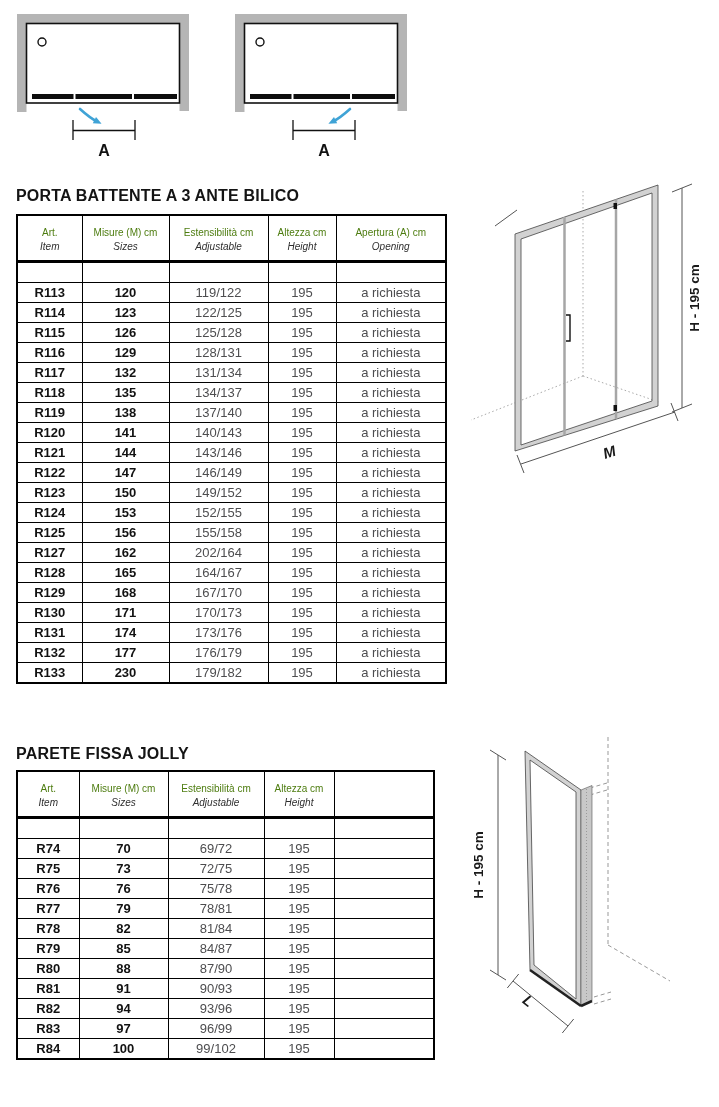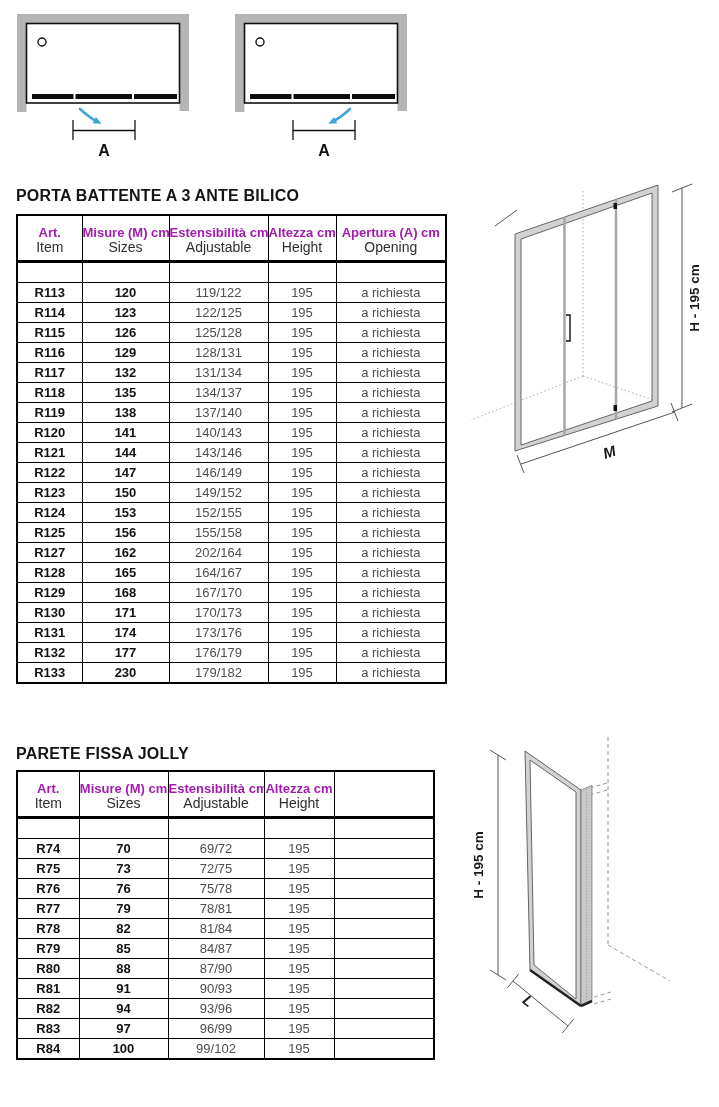--- a/index.html
+++ b/index.html
@@ -4,22 +4,22 @@
 <style>
   html,body{margin:0;padding:0;background:#fff;}
   .sheet{position:relative;width:719px;height:1107px;background:#fff;overflow:hidden;
          font-family:"Liberation Sans",sans-serif;color:#111;}
   .abs{position:absolute;}
   .section-title{font-size:16px;font-weight:700;letter-spacing:.2px;color:#141414;white-space:nowrap;}
   table.spec{border-collapse:collapse;table-layout:fixed;border:2px solid #000;background:#fff;}
   table.spec th,table.spec td{border:1px solid #000;text-align:center;vertical-align:middle;
          padding:0;overflow:hidden;white-space:nowrap;}
   table.spec thead th{border-bottom:3px solid #000;height:44px;}
-  .hl1{font-size:13px;font-weight:700;color:#a21caf;line-height:15px;padding-top:2px;}
-  .hl2{font-size:14px;font-weight:400;color:#2e2e2e;line-height:14px;}
+  .hl1{font-size:10px;font-weight:400;color:#4d7c0f;line-height:15px;padding-top:2px;}
+  .hl2{font-size:10px;font-style:italic;font-weight:400;color:#2e2e2e;line-height:14px;}
   table.spec tbody td{height:19px;line-height:19px;font-size:13px;color:#4d4d4f;}
   table.spec tbody tr.spacer td{height:19px;}
   table.spec tbody td.c0,table.spec tbody td.c1{font-weight:700;color:#121212;}
   .wall{fill:var(--wall-gray,#b5b5b5);}
   .arrow{stroke:var(--arrow-blue,#3FA3D6);stroke-width:2.6;fill:none;stroke-linecap:round;}
   .arrowhead{fill:var(--arrow-blue,#3FA3D6);stroke:none;}
   .dimtxt{font-family:"Liberation Sans",sans-serif;font-weight:700;fill:#1a1a1a;}
   svg text{user-select:none;}
 </style>
 </head>

